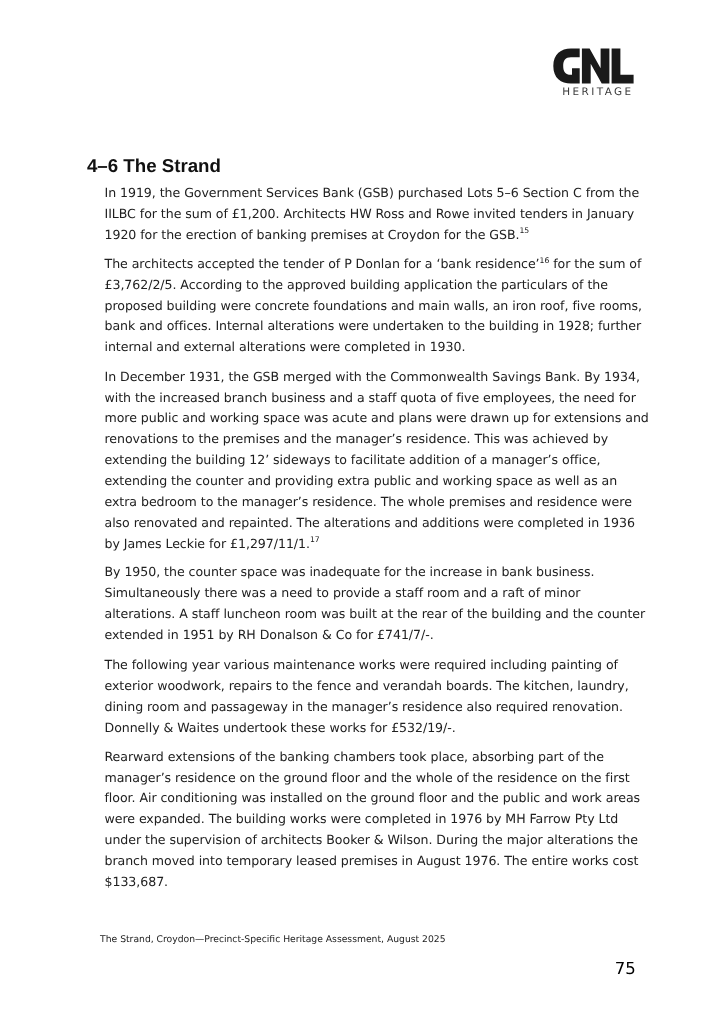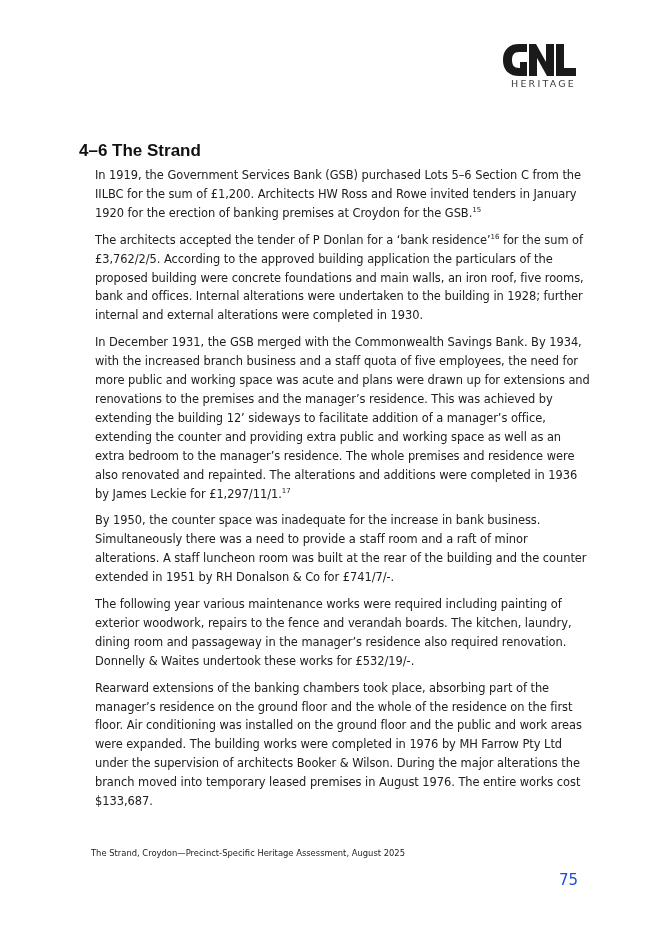--- a/index.html
+++ b/index.html
@@ -5,21 +5,21 @@
     html, body { margin: 0; padding: 0; background: #ffffff; }
     body { width: 656px; height: 928px; position: relative; overflow: hidden; font-family: "DejaVu Sans", sans-serif; color: #1f1f1f; }
     .logo { position: absolute; left: 502px; top: 42px; width: 76px; height: 50px; }
     .logo svg { display: block; }
     .logo-sub { position: absolute; left: 504px; top: 78px; width: 72px; font-family: "DejaVu Sans", sans-serif; font-size: 9.5px; letter-spacing: 2.2px; color: #3a3a3a; text-align: right; white-space: nowrap; }
     .content { position: absolute; left: 79px; top: 140px; width: 512px; }
     h1 { margin: 0 0 4px 0; font-family: "Liberation Sans", sans-serif; font-weight: bold; font-size: 17px; color: #111; line-height: 22px; }
     p { margin: 0 0 8px 16px; font-size: 11.45px; line-height: 18.9px; letter-spacing: -0.05px; color: #202020; }
     sup { font-size: 7px; line-height: 0; vertical-align: 5px; }
     .footer-text { position: absolute; left: 79px; top: 848px; font-size: 8.4px; color: #222; white-space: nowrap; margin-left: 12px; }
-    .page-num { position: absolute; right: 78px; top: 871px; font-size: 15px; color: #1d4ed8; }
+    .page-num { position: absolute; right: 78px; top: 871px; font-size: 15px; color: #000000; }
   </style>
 </head>
 <body>
 
 <div class="logo">
   <svg width="76" height="36" viewBox="0 0 76 36">
 
     <path d="M1 18 C1 7 8 2 17 2 L25 2 L25 10 L17 10 C12 10 10 13 10 18 C10 23 12 26 17 26 L18 26 L18 20 L25 20 L25 34 L17 34 C8 34 1 29 1 18 Z" fill="#1a1a1a"></path>
 
     <path d="M27 34 L27 2 L34 2 L44 20 L44 2 L52 2 L52 34 L45 34 L35 16 L35 34 Z" fill="#1a1a1a"></path>

